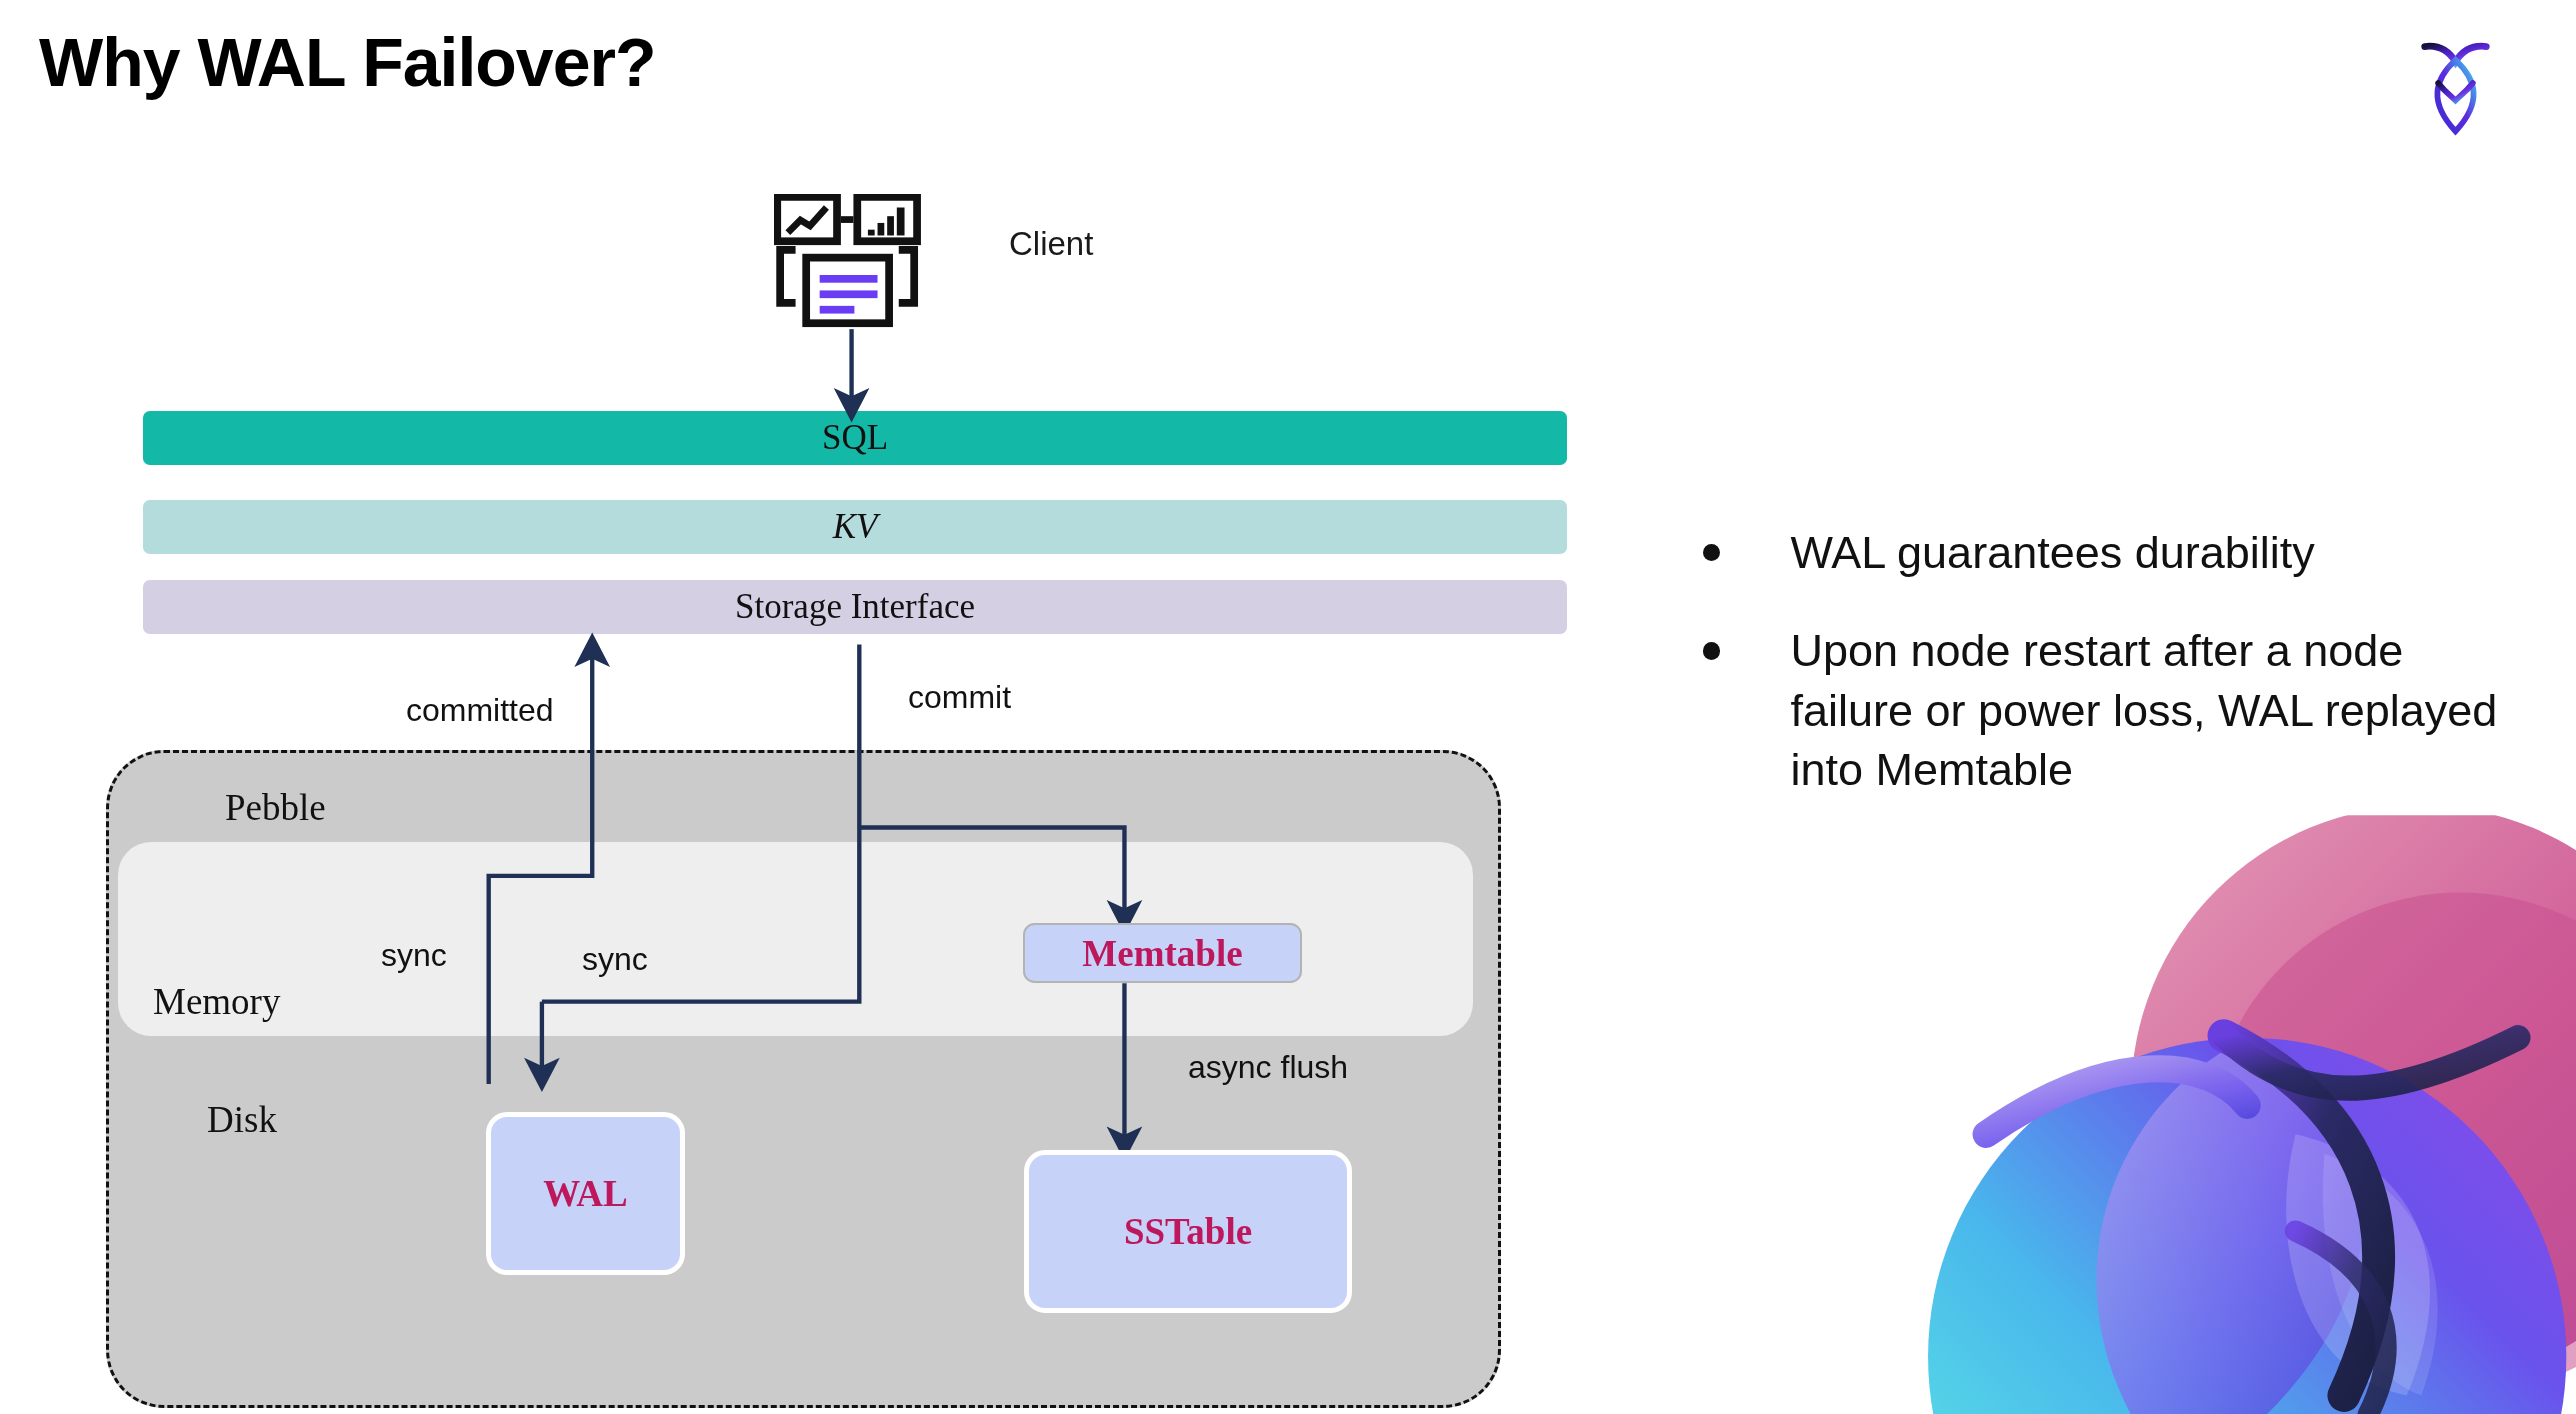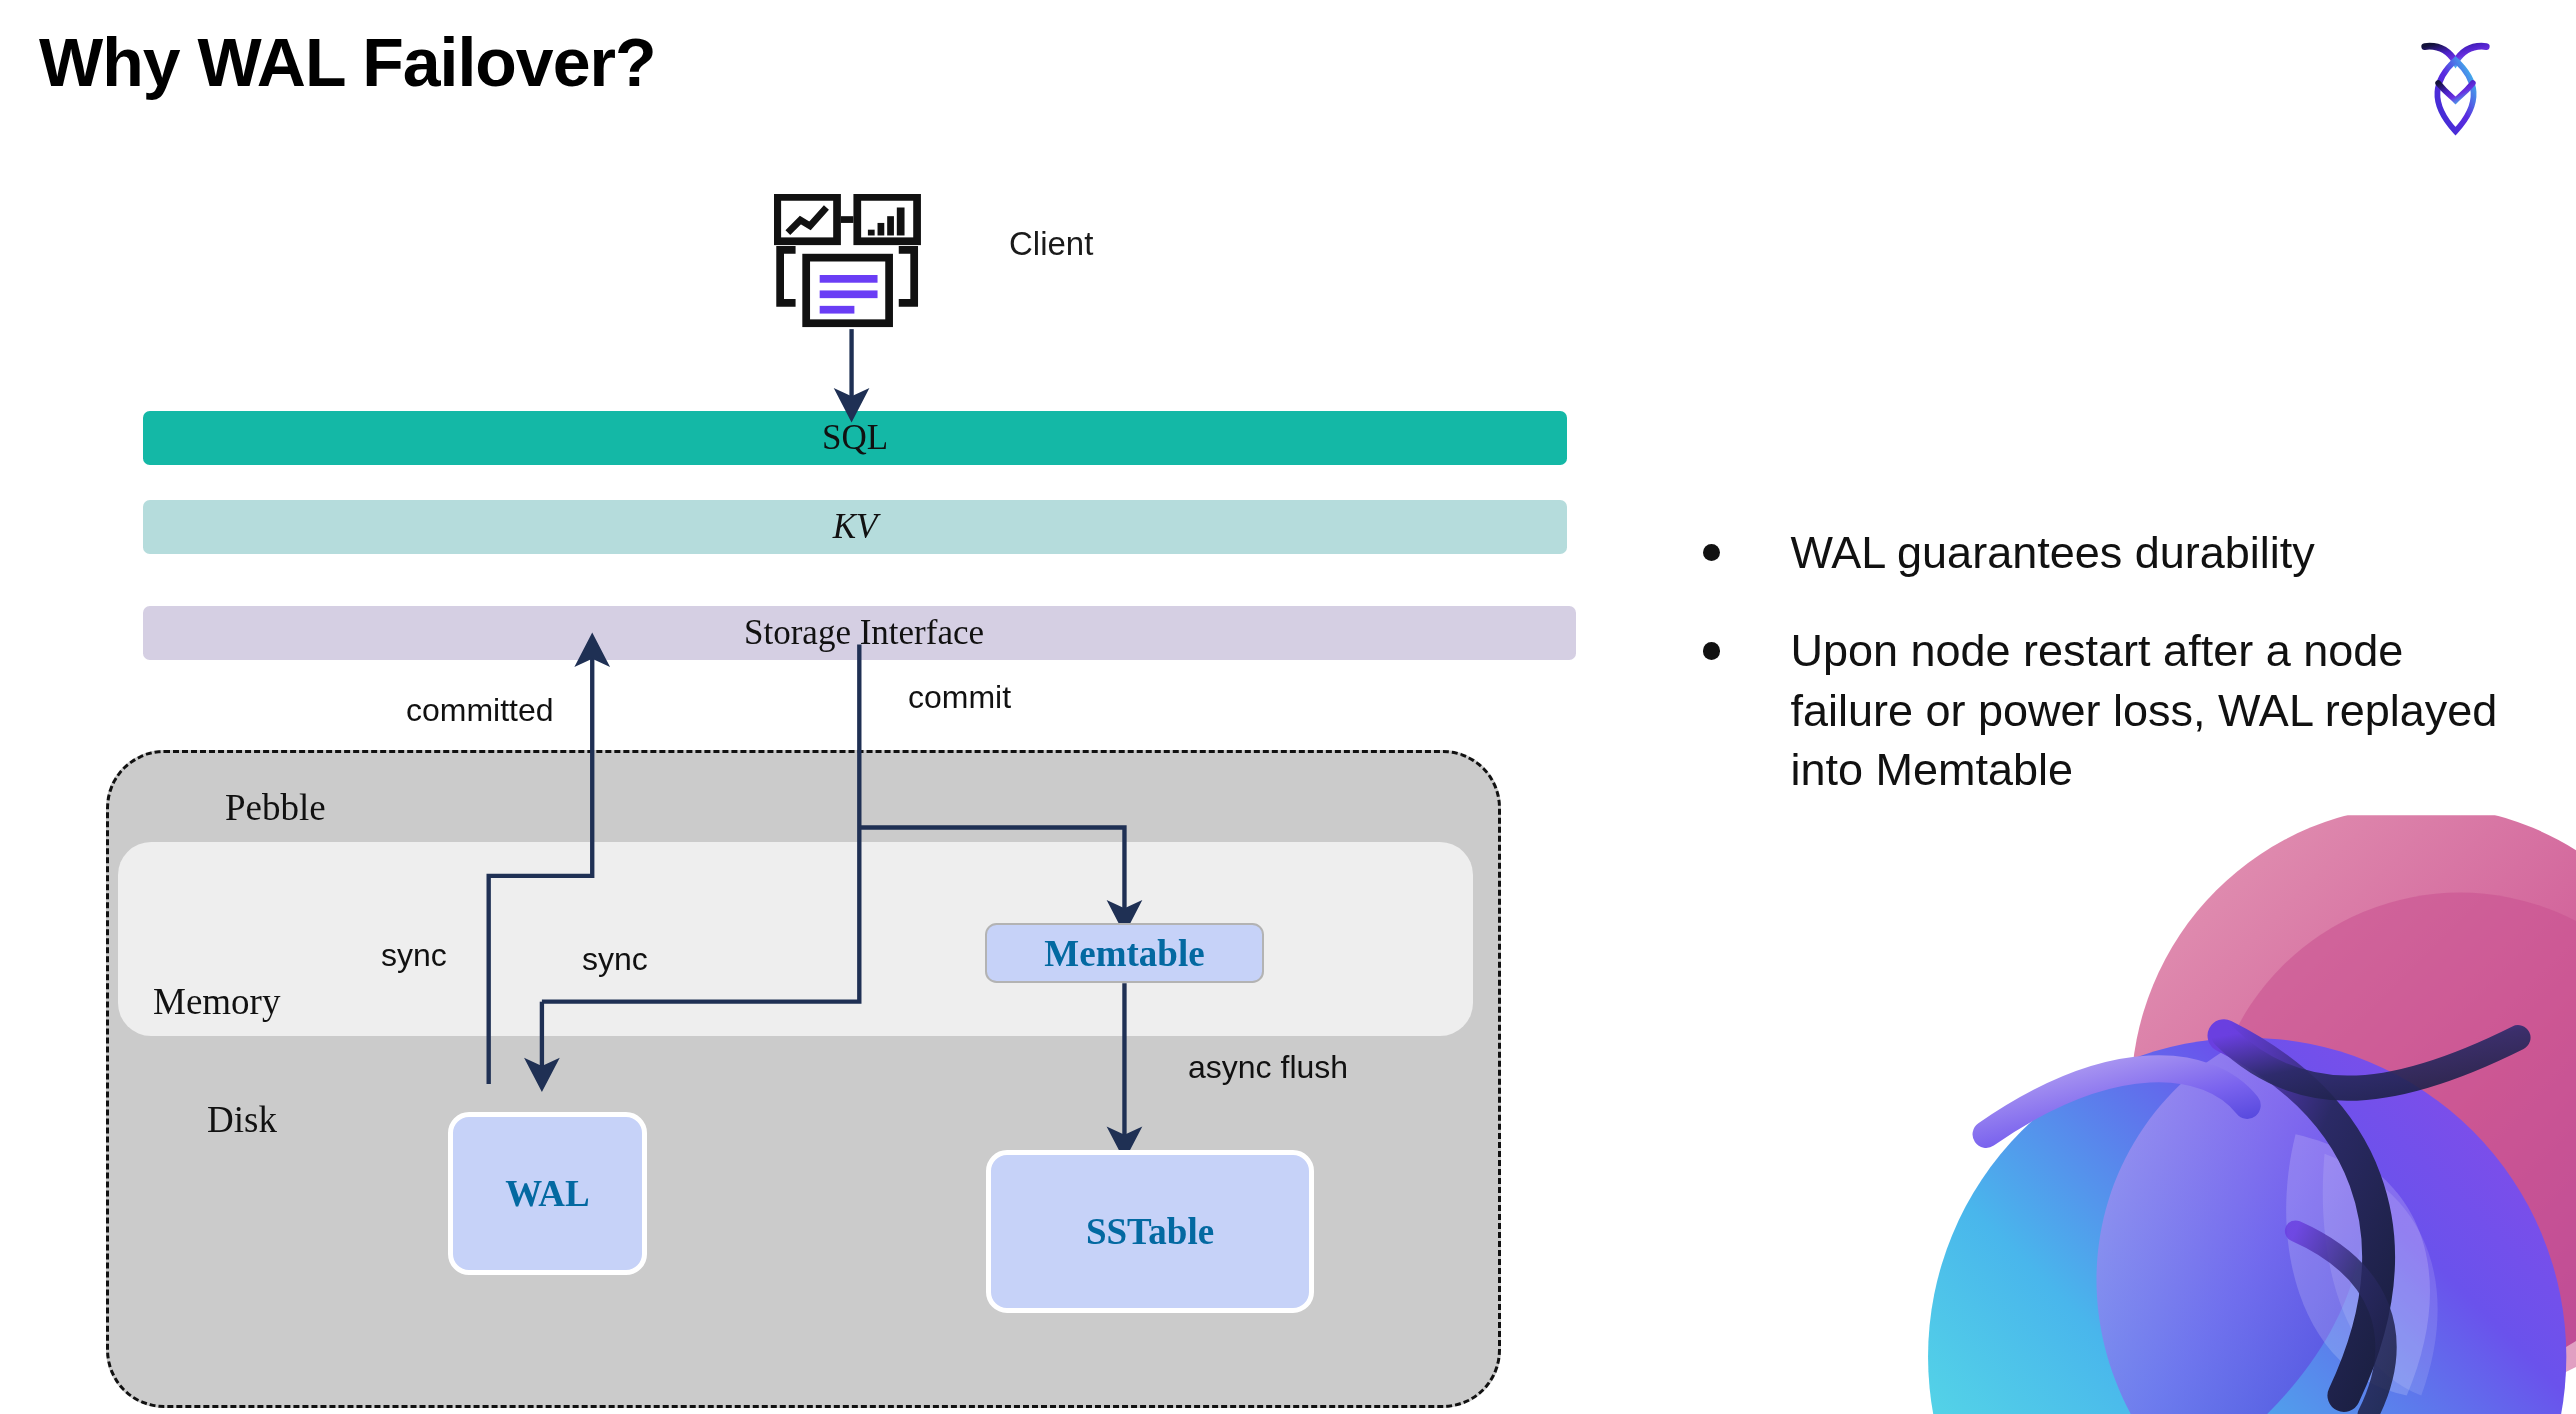--- a/index.html
+++ b/index.html
@@ -28,21 +28,21 @@
   }
 
   
   .layer-bar{
     position:absolute;left:143px;width:1424px;height:54px;border-radius:6.8px;
     display:flex;align-items:center;justify-content:center;
     font-family:"Liberation Serif",serif;font-size:35px;color:#111;
   }
   #layer-sql{top:411px;}
   #layer-kv{top:500px;}
-  #layer-storage{top:606px;padding-left:9px;}
+  #layer-storage{top:580px;}
 
   
   #pebble-container{
     position:absolute;left:106px;top:750px;width:1395px;height:658px;
     background:#cbcbcb;border:3.9px dashed #111;border-radius:58px;
     box-sizing:border-box;
   }
   #pebble-label{
     position:absolute;left:225px;top:786px;
     font-family:"Liberation Serif",serif;font-size:37px;color:#111;
@@ -56,22 +56,22 @@
     font-family:"Liberation Serif",serif;font-size:37px;color:#111;
   }
   #disk-label{
     position:absolute;left:207px;top:1098px;
     font-family:"Liberation Serif",serif;font-size:37px;color:#111;
   }
 
   
   .node-box{
     position:absolute;display:flex;align-items:center;justify-content:center;
-    font-family:"Liberation Serif",serif;font-weight:bold;font-size:37px;color:#0369a1;
-    background:#c6d2f8;box-sizing:border-box;
+    font-family:"Liberation Serif",serif;font-weight:bold;font-size:37px;color:#be185d;
+    background:#c6d2f8;box-sizing:border-box;margin-left:38px;
   }
   #node-memtable{
     left:985px;top:923px;width:279px;height:60px;border-radius:11.6px;
     border:2.9px solid #b3b3b3;
   }
   #node-wal{
     left:448px;top:1112px;width:199px;height:163px;border-radius:21px;
     border:5.8px solid #ffffff;
   }
   #node-sstable{

